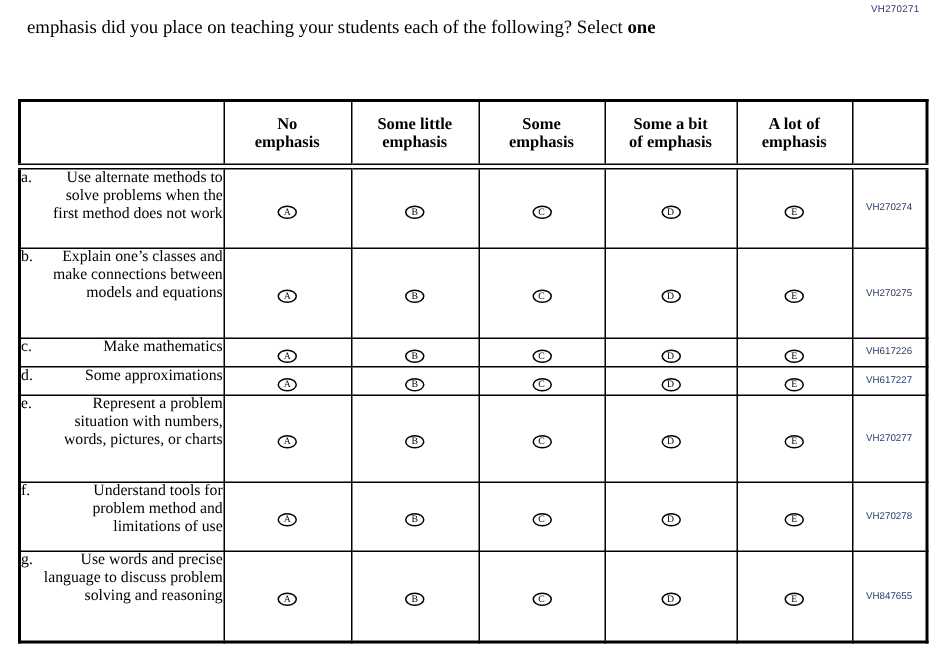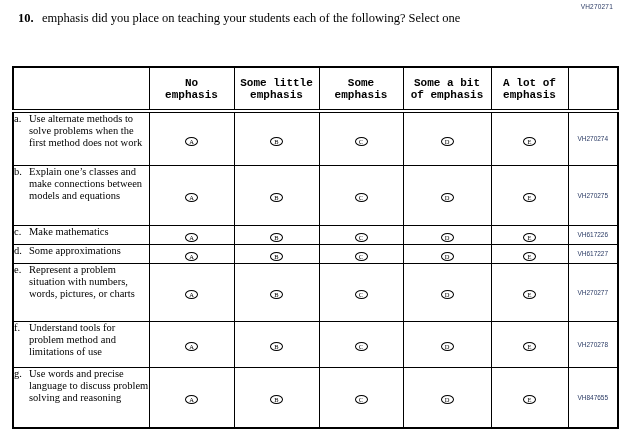--- a/index.html
+++ b/index.html
@@ -28,52 +28,51 @@
     font-weight: bold;
     font-size: 12.5px;
     width: 24px;
     flex: none;
     line-height: 15px;
   }
   .q-lines {
     font-size: 12.5px;
     line-height: 15px;
   }
-  .q-lines .b { font-weight: normal; }
+  .q-lines .b { font-weight: bold; }
   table.survey-table {
     position: absolute;
     left: 12px; top: 66px;
     border-collapse: collapse;
     table-layout: fixed;
     border: 2px solid #000;
   }
   .survey-table th, .survey-table td {
     border: 1.5px solid #000;
     box-sizing: border-box;
     padding: 0;
   }
   .survey-table thead tr { height: 44px; }
   .survey-table thead th {
     border-bottom: 4px double #000;
     font-size: 11px;
     font-weight: bold;
     vertical-align: middle;
     line-height: 12px;
     padding: 2px 1px;
-    font-family: Liberation Mono, monospace;
   }
   .label-cell {
     vertical-align: top;
     font-size: 10.5px;
     line-height: 12px;
     padding: 2px 2px 2px 3px;
   }
   .label-inner { display: flex; }
   .row-letter { width: 15px; flex: none; }
-  .row-text { flex: 1; }
+  .row-text { flex: 1; text-align: right; }
   .option-cell {
     text-align: center;
     vertical-align: middle;
   }
   .oval {
     display: inline-block;
     width: 13px; height: 9px;
     border: 1px solid #000;
     border-radius: 50%;
     font-size: 6.5px;
@@ -98,21 +97,20 @@
   .r4 { height: 58px; }
   .r5 { height: 46px; }
   .r6 { height: 61px; }
 </style>
 </head>
 <body>
 
 <span class="page-code-top">VH270271</span>
 
 <div class="question">
-  <div class="q-number">10.</div>
   <div class="q-lines">
       <div><span>emphasis did you place on teaching your students each of the following? Select </span><span class="b">one</span></div>
     </div>
 </div>
 
 <table class="survey-table">
   <colgroup>
     <col style="width:136px">
     <col style="width:85px">
     <col style="width:85px">

